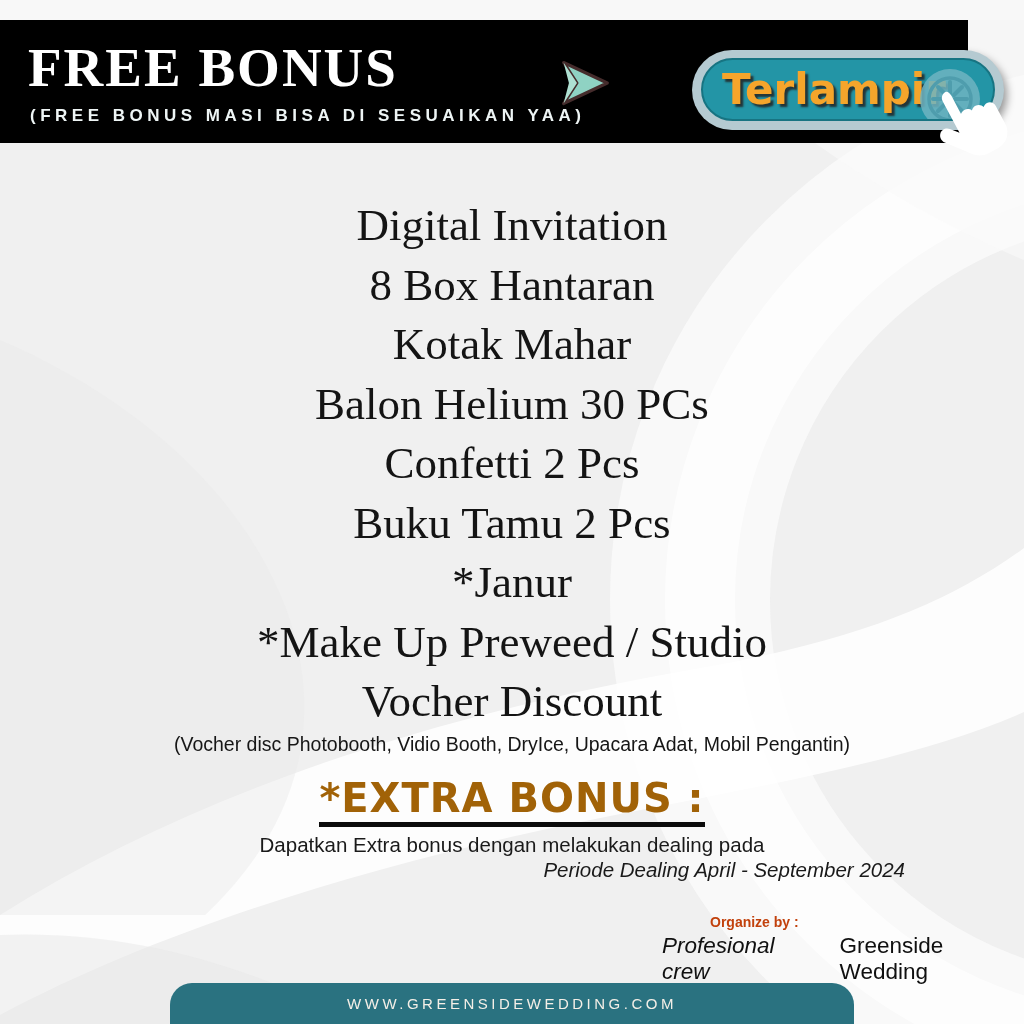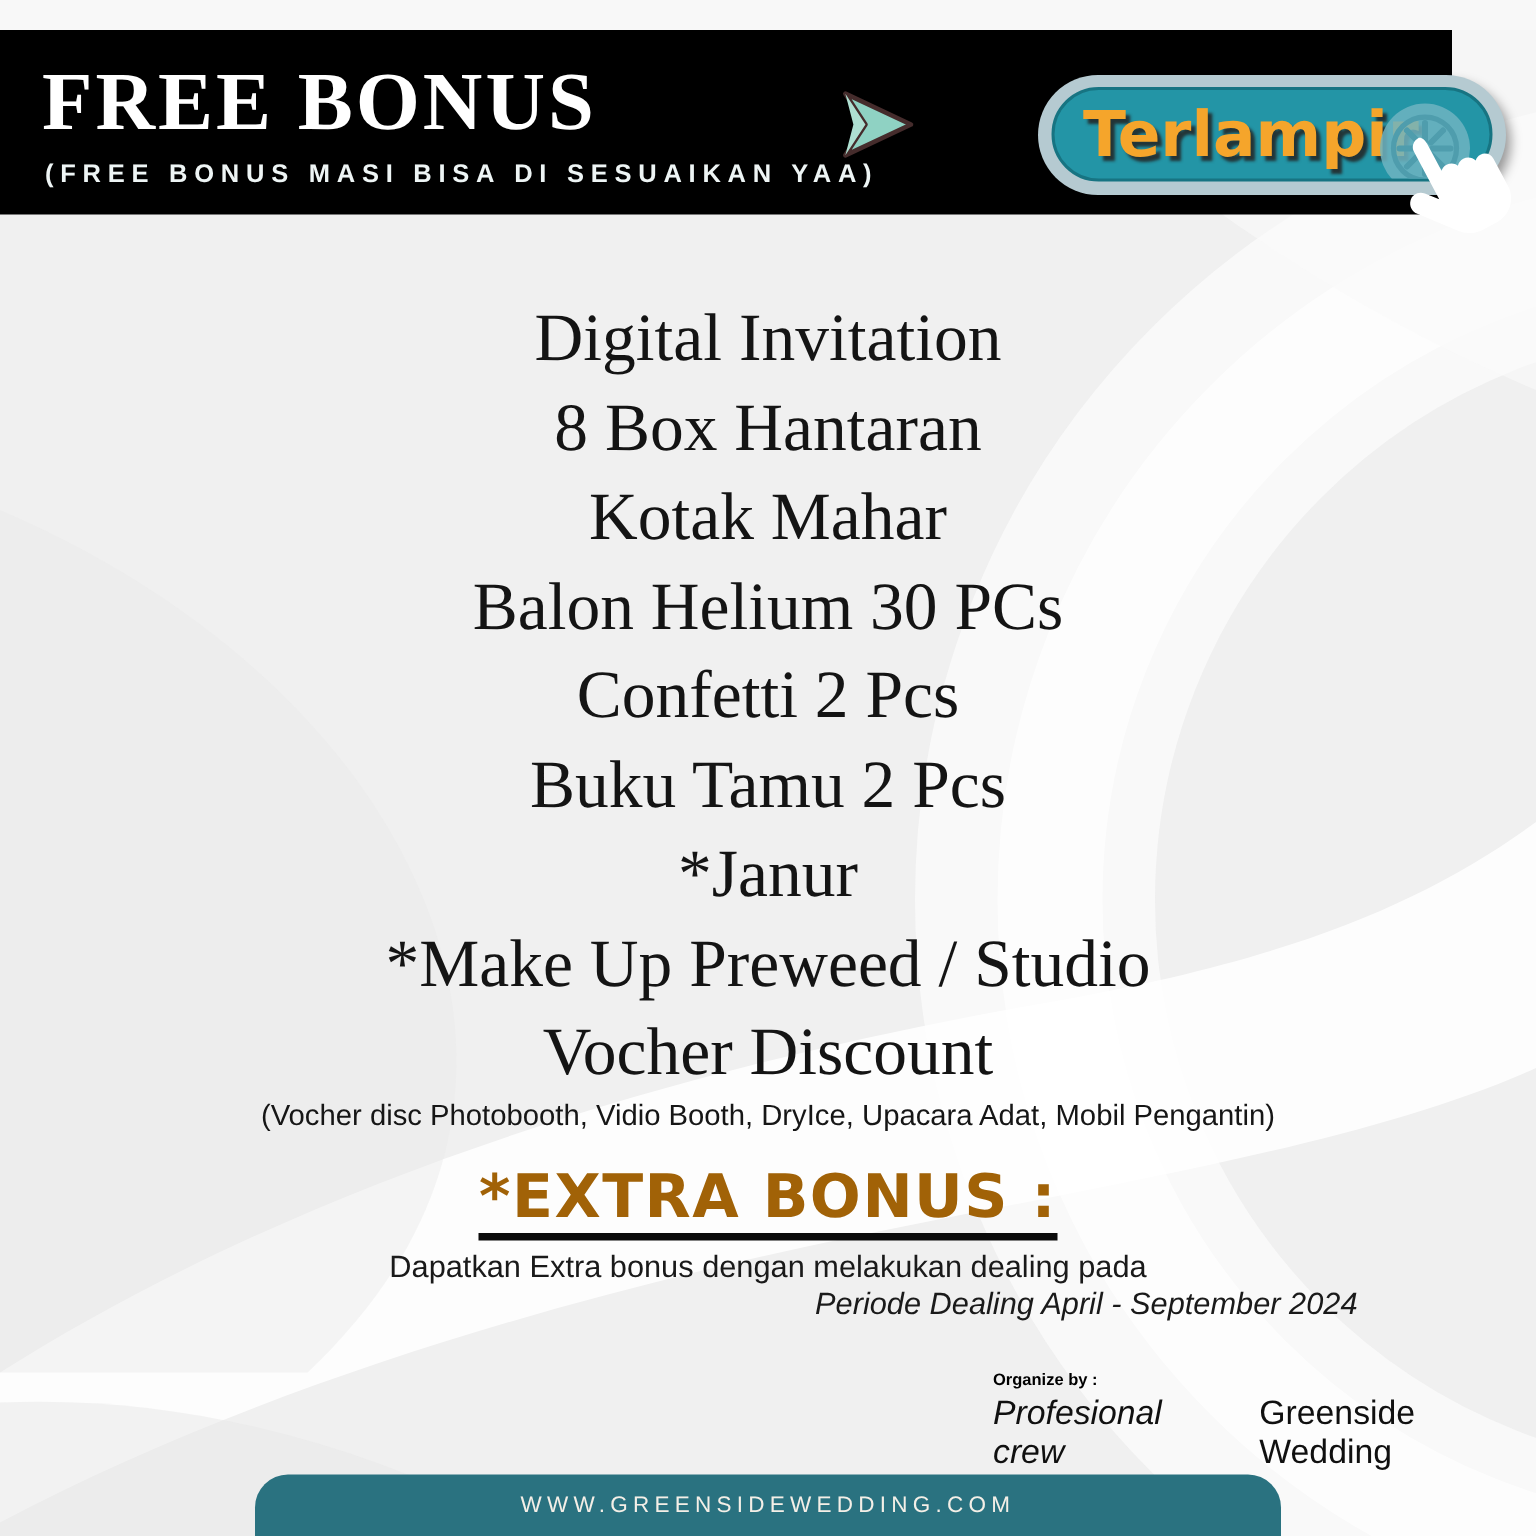--- a/index.html
+++ b/index.html
@@ -75,21 +75,21 @@
   .extra-line1{
     position:absolute;left:0;top:833px;width:1024px;text-align:center;
     font-size:20.5px;color:#1a1a1a;z-index:2;
   }
   .extra-line2{
     position:absolute;left:0;top:858px;width:864px;text-align:right;
     font-size:20.5px;font-style:italic;color:#1a1a1a;z-index:2;margin-left:41px;
   }
   
   .organizer{position:absolute;left:662px;top:914px;z-index:2;}
-  .org-label{font-size:11px;font-weight:700;color:#000000;}
+  .org-label{font-size:14px;font-weight:700;color:#c2410c;margin-left:48px;}
   .org-line{display:flex;gap:23px;margin-top:3px;align-items:baseline;}
   .org-crew{font-size:22.5px;font-style:italic;color:#101010;}
   .org-name{font-size:22.5px;font-weight:400;color:#101010;}
   
   .footer-bar{
     position:absolute;left:170px;top:983px;width:684px;height:41px;
     background:#2a7280;border-radius:22px 22px 0 0;z-index:3;
     display:flex;align-items:center;justify-content:center;
   }
   .footer-link{

